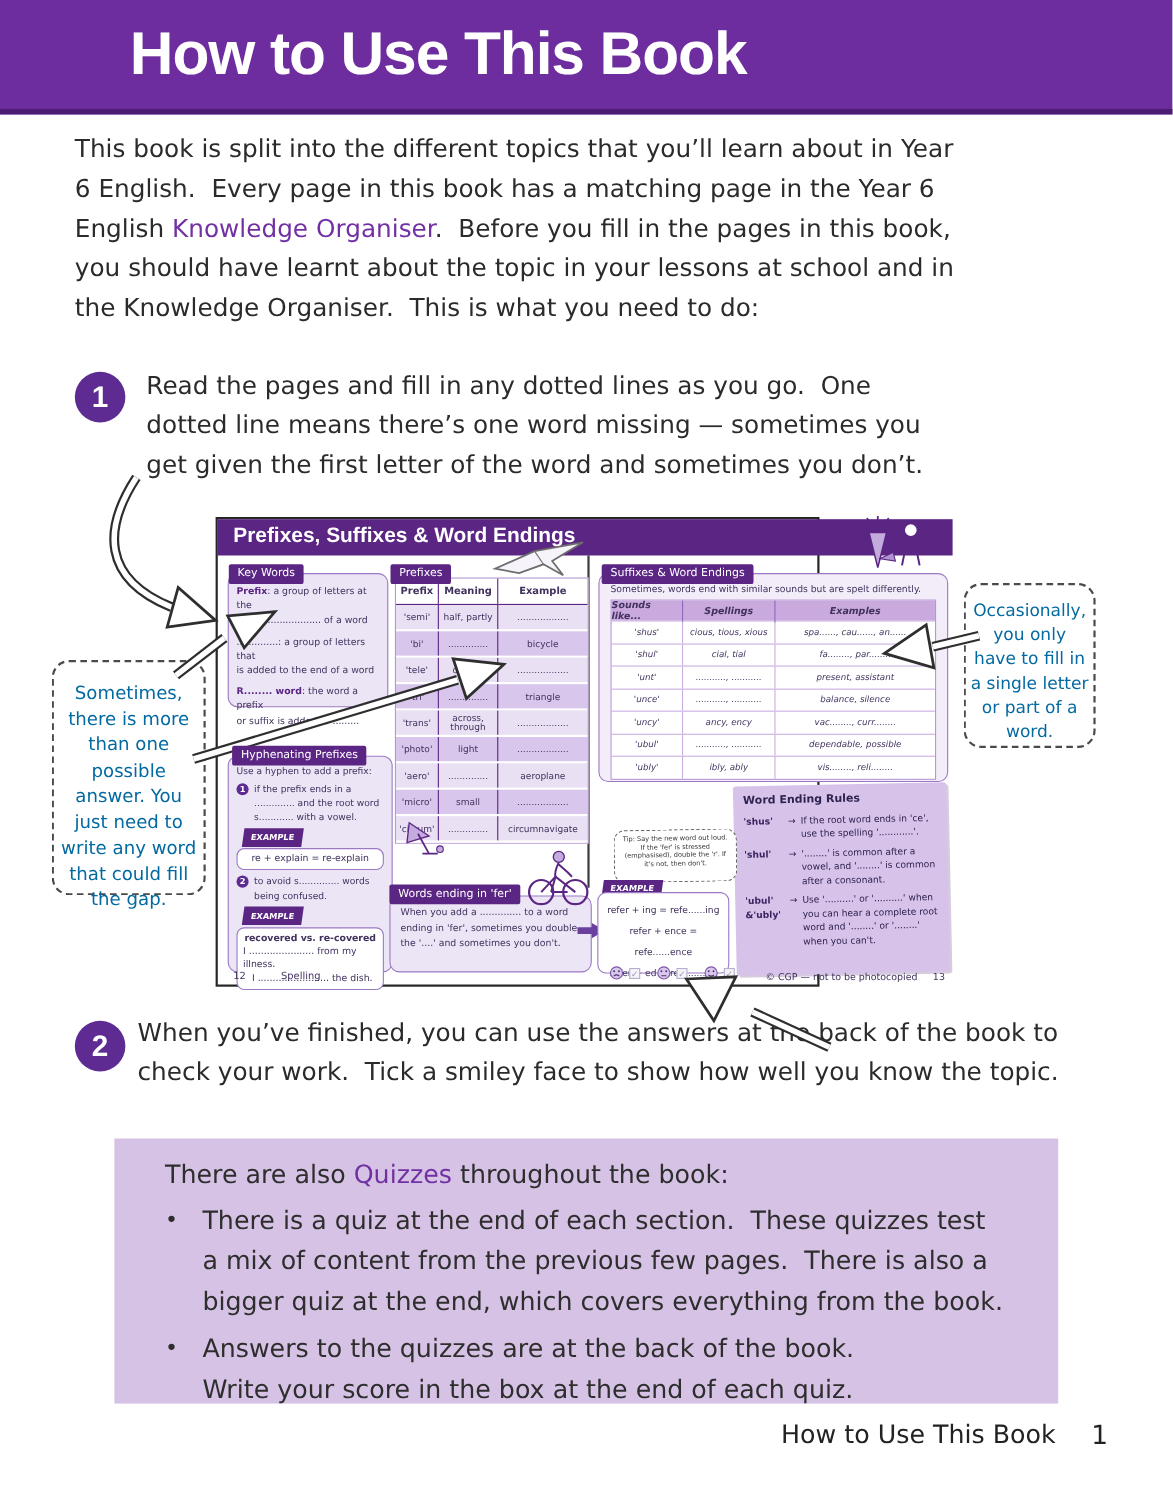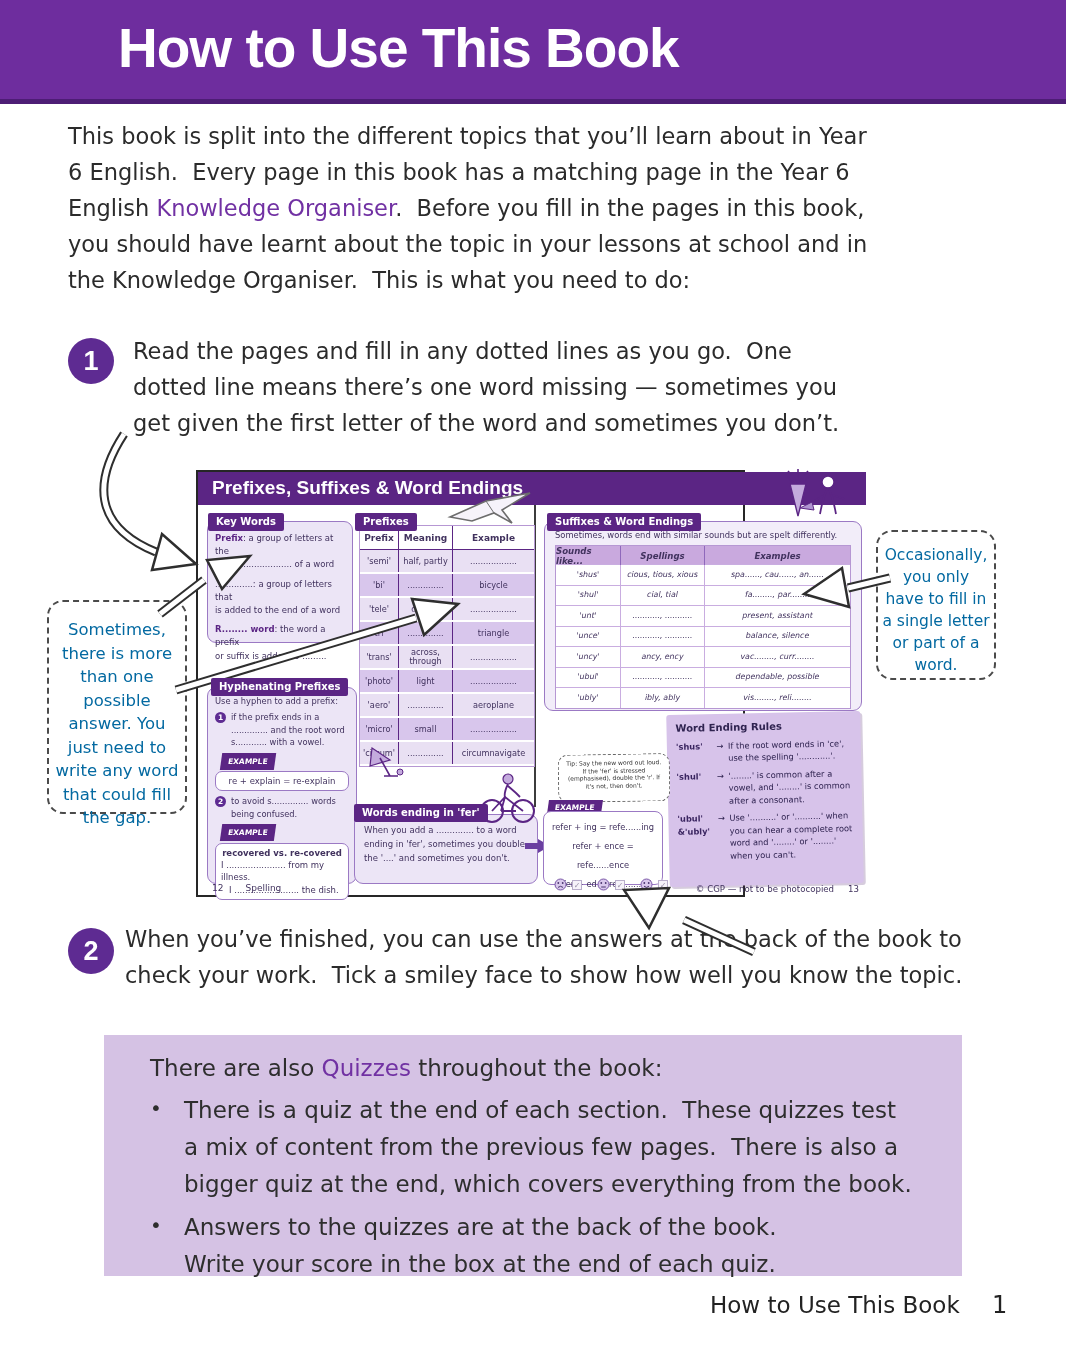--- a/index.html
+++ b/index.html
@@ -38,42 +38,42 @@
   .pfooter-label { left:710px; top:1292px; font-size:23px; color:#222; }
   .pfooter-num { left:992px; top:1291px; font-size:24px; color:#222; }
 
   
   .mini { left:196px; top:470px; width:549px; height:427px; border:2px solid #262626;
           background:#fff; font-family:"DejaVu Sans", sans-serif; color:#41325e; }
   .mini .titlebar { left:0; top:0; width:668px; height:33px; background:#5b2584; }
   .mini .titlebar span { position:absolute; left:14px; top:5px; color:#fff;
         font-family:"Liberation Sans", sans-serif; font-weight:bold; font-size:19px; }
   .mini .fold { left:336px; top:33px; width:2px; height:302px; background:#3c3c3c; }
-  .tag { position:absolute; background:#5b2584; color:#fff; font-weight:bold;
+  .tag { position:absolute; background:#5b2584; color:#fff; font-weight:normal;
          font-size:10px; line-height:1; padding:4px 8px; border-radius:2px; z-index:5;
          white-space:nowrap; }
   .pbox { position:absolute; background:#ece5f6; border:1.4px solid #9b79c4;
           border-radius:9px; }
   .kw-box { left:9px; top:49px; width:146px; height:122px; padding:10px 7px 4px;
             font-size:8.5px; line-height:13.2px; }
   .kw-box b, .minibold { color:#5b2584; }
   .hy-box { left:9px; top:215px; width:150px; height:197px; padding:7px 7px;
             font-size:8.3px; line-height:12.4px; }
   .numdot { display:inline-flex; width:11px; height:11px; border-radius:50%;
             background:#5e2b92; color:#fff; font-size:7.5px; font-weight:bold;
             align-items:center; justify-content:center; flex:0 0 11px; margin-top:1px; }
   .hitem { display:flex; gap:5px; margin-top:4px; }
   .extag { display:inline-block; background:#5b2584; color:#fff; font-weight:bold;
            font-size:7.5px; padding:2.5px 7px; transform:skewX(-8deg);
            margin:4px 0 1px 6px; }
   .exbox { background:#fff; border:1.2px solid #9b79c4; border-radius:7px;
            padding:3px 5px; font-size:8.5px; }
   .center { text-align:center; }
   .p12-footer { left:14px; top:411px; font-size:9px; color:#41325e; }
-  .p12-footer b { font-weight:normal; margin-right:22px; }
+  .p12-footer b { font-weight:normal; margin-right:32px; }
 
   .ptable { left:161px; top:53px; width:176px; position:absolute;
             border:1px solid #b697d3; background:#fff; }
   .ptable .thead { display:grid; grid-template-columns:38px 54px 82px; height:24px;
             font-weight:bold; font-size:9px; border-bottom:1.6px solid #5b2584; }
   .ptable .thead span { display:flex; align-items:center; justify-content:center; }
   .ptable .thead span + span { border-left:1.6px solid #5b2584; }
   .ptable .trow { display:grid; grid-template-columns:38px 54px 82px; height:24px;
             background:#e9e0f3; border-bottom:2px solid #fff; font-size:8.2px; }
   .ptable .trow.alt { background:#d8c6ec; }

